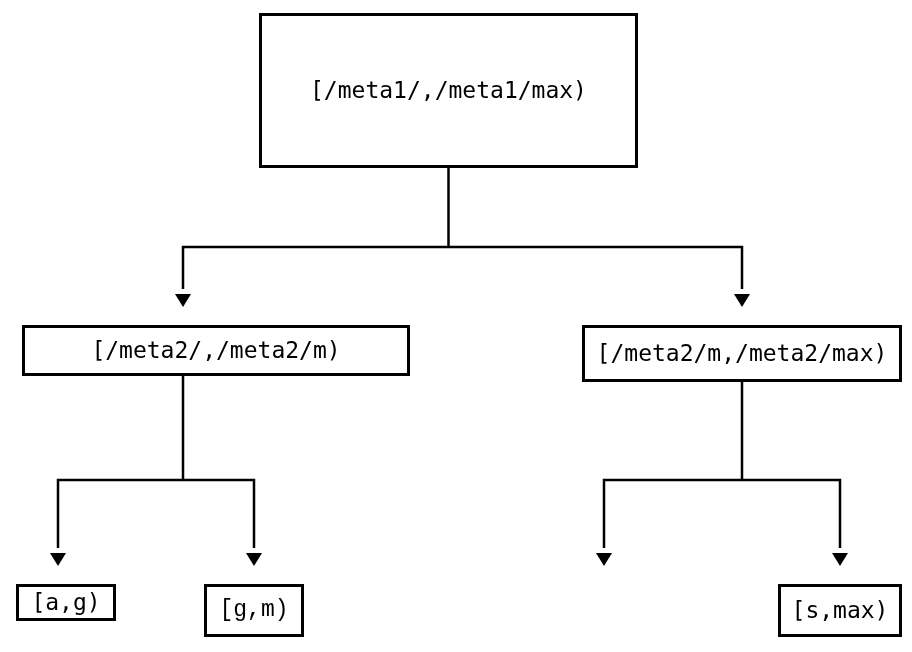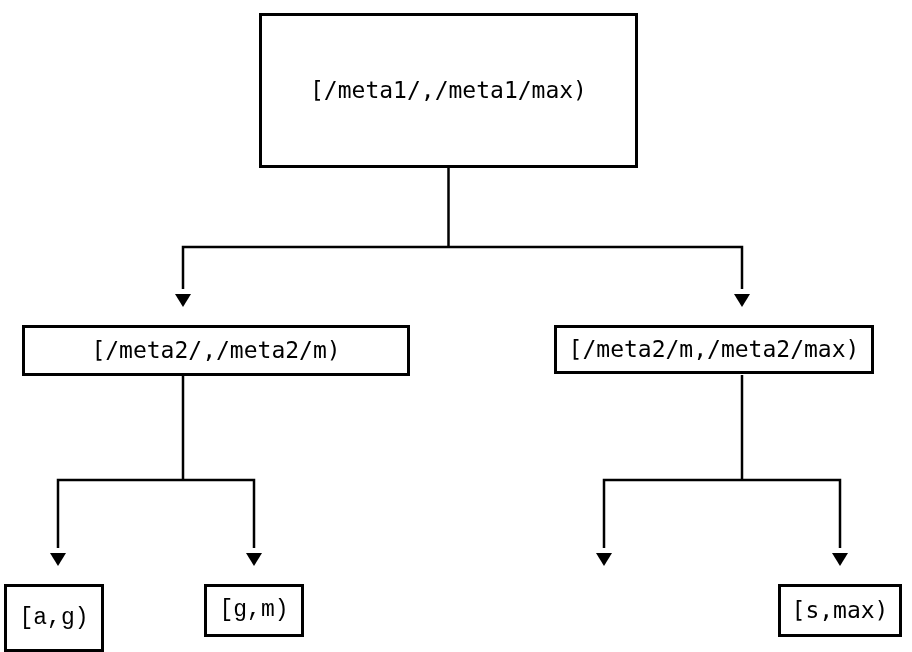--- a/index.html
+++ b/index.html
@@ -32,22 +32,22 @@
     align-items: center;
     justify-content: center;
     font-size: 23px;
     line-height: 1;
     color: #000000;
     white-space: nowrap;
     letter-spacing: 0;
   }
   #node-root   { left: 259px; top: 13px;  width: 379px; height: 155px; text-align: right; }
   #node-left   { left: 22px;  top: 325px; width: 388px; height: 51px; }
-  #node-right  { left: 554px; top: 325px; width: 320px; height: 49px; }
-  #node-leaf-0 { left: 4px;   top: 584px; width: 100px; height: 68px; font-family: Liberation Mono, monospace; }
+  #node-right  { left: 582px; top: 325px; width: 320px; height: 57px; }
+  #node-leaf-0 { left: 16px;   top: 584px; width: 100px; height: 37px; }
   #node-leaf-1 { left: 204px; top: 584px; width: 100px; height: 53px; font-family: Liberation Mono, monospace; }
   #node-leaf-2 { left: 553px; top: 584px; width: 102px; height: 53px; }
   #node-leaf-3 { left: 778px; top: 584px; width: 124px; height: 53px; }
 </style>
 </head>
 <body>
 
 <div class="canvas">
 
   <svg class="edges" width="912" height="652" viewBox="0 0 912 652" aria-hidden="true">

